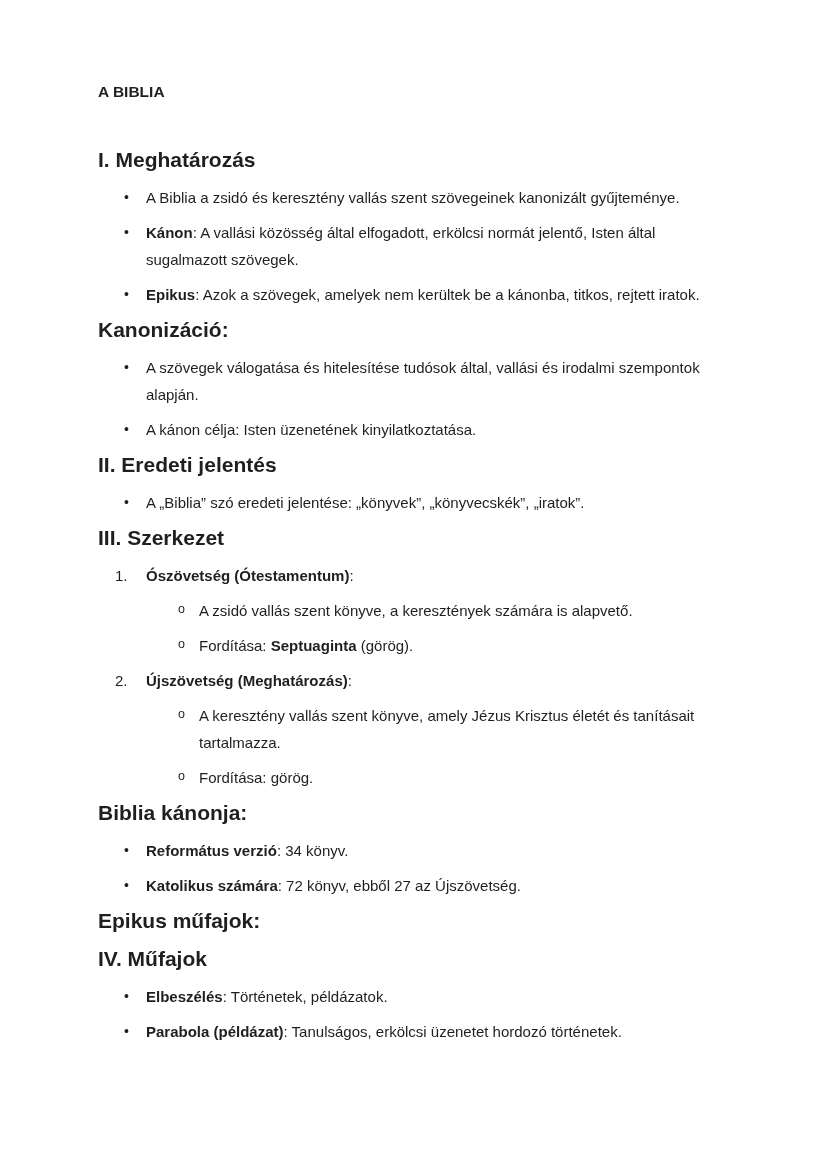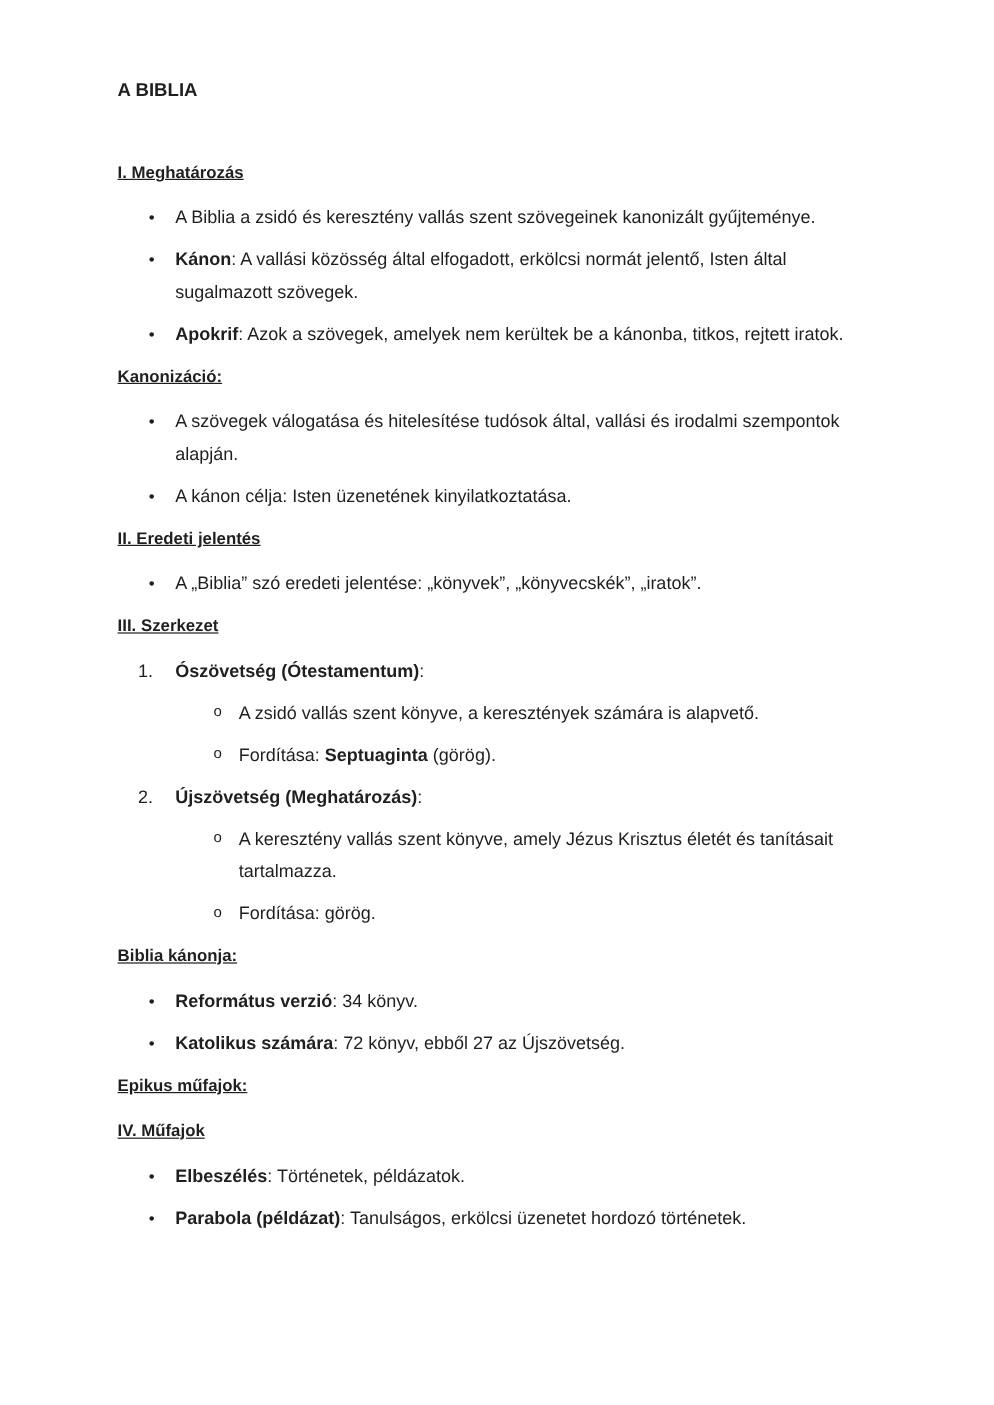--- a/index.html
+++ b/index.html
@@ -6,42 +6,41 @@
     margin: 0;
     padding: 0;
     background: #ffffff;
   }
   .page {
     position: relative;
     width: 828px;
     height: 1171px;
     background: #ffffff;
     box-sizing: border-box;
-    padding: 62px 90px 0 98px;
+    padding: 78px 90px 0 98px;
     overflow: hidden;
     font-family: "Liberation Sans", "DejaVu Sans", sans-serif;
     color: #1f1f1f;
   }
   .block {
     position: relative;
     font-size: 15px;
     line-height: 27px;
     margin: 0 0 8px 0;
     max-width: 640px;
   }
   .title {
     font-weight: bold;
     font-size: 15.5px;
     margin-bottom: 41px;
   }
   .heading {
     font-weight: bold;
-    font-size: 14px;
+    font-size: 21px;
     margin-bottom: 11px;
-    text-decoration: underline;
   }
   .li1  { padding-left: 48px; }
   .li1 > .marker {
     position: absolute;
     left: 26px;
     top: 0;
     font-size: 14px;
   }
   .num  { padding-left: 48px; }
   .num > .marker {
@@ -64,21 +63,21 @@
 <div class="page">
 
   <div class="block title"><span class="b">A BIBLIA</span></div>
 
   <div class="block heading"><span>I. Meghatározás</span></div>
 
   <div class="block li1"><span class="marker">•</span><span>A Biblia a zsidó és keresztény vallás szent szövegeinek kanonizált gyűjteménye.</span><span class="b"></span><span></span></div>
 
   <div class="block li1"><span class="marker">•</span><span></span><span class="b">Kánon</span><span>: A vallási közösség által elfogadott, erkölcsi normát jelentő, Isten által sugalmazott szövegek.</span></div>
 
-  <div class="block li1"><span class="marker">•</span><span></span><span class="b">Apokrif</span><span>: Azok a szövegek, amelyek nem kerültek be a kánonba, titkos, rejtett iratok.</span></div>
+  <div class="block li1"><span class="marker">•</span><span></span><span class="b">Epikus</span><span>: Azok a szövegek, amelyek nem kerültek be a kánonba, titkos, rejtett iratok.</span></div>
 
   <div class="block heading"><span>Kanonizáció:</span></div>
 
   <div class="block li1"><span class="marker">•</span><span>A szövegek válogatása és hitelesítése tudósok által, vallási és irodalmi szempontok alapján.</span><span class="b"></span><span></span></div>
 
   <div class="block li1"><span class="marker">•</span><span>A kánon célja: Isten üzenetének kinyilatkoztatása.</span><span class="b"></span><span></span></div>
 
   <div class="block heading"><span>II. Eredeti jelentés</span></div>
 
   <div class="block li1"><span class="marker">•</span><span>A „Biblia” szó eredeti jelentése: „könyvek”, „könyvecskék”, „iratok”.</span><span class="b"></span><span></span></div>

